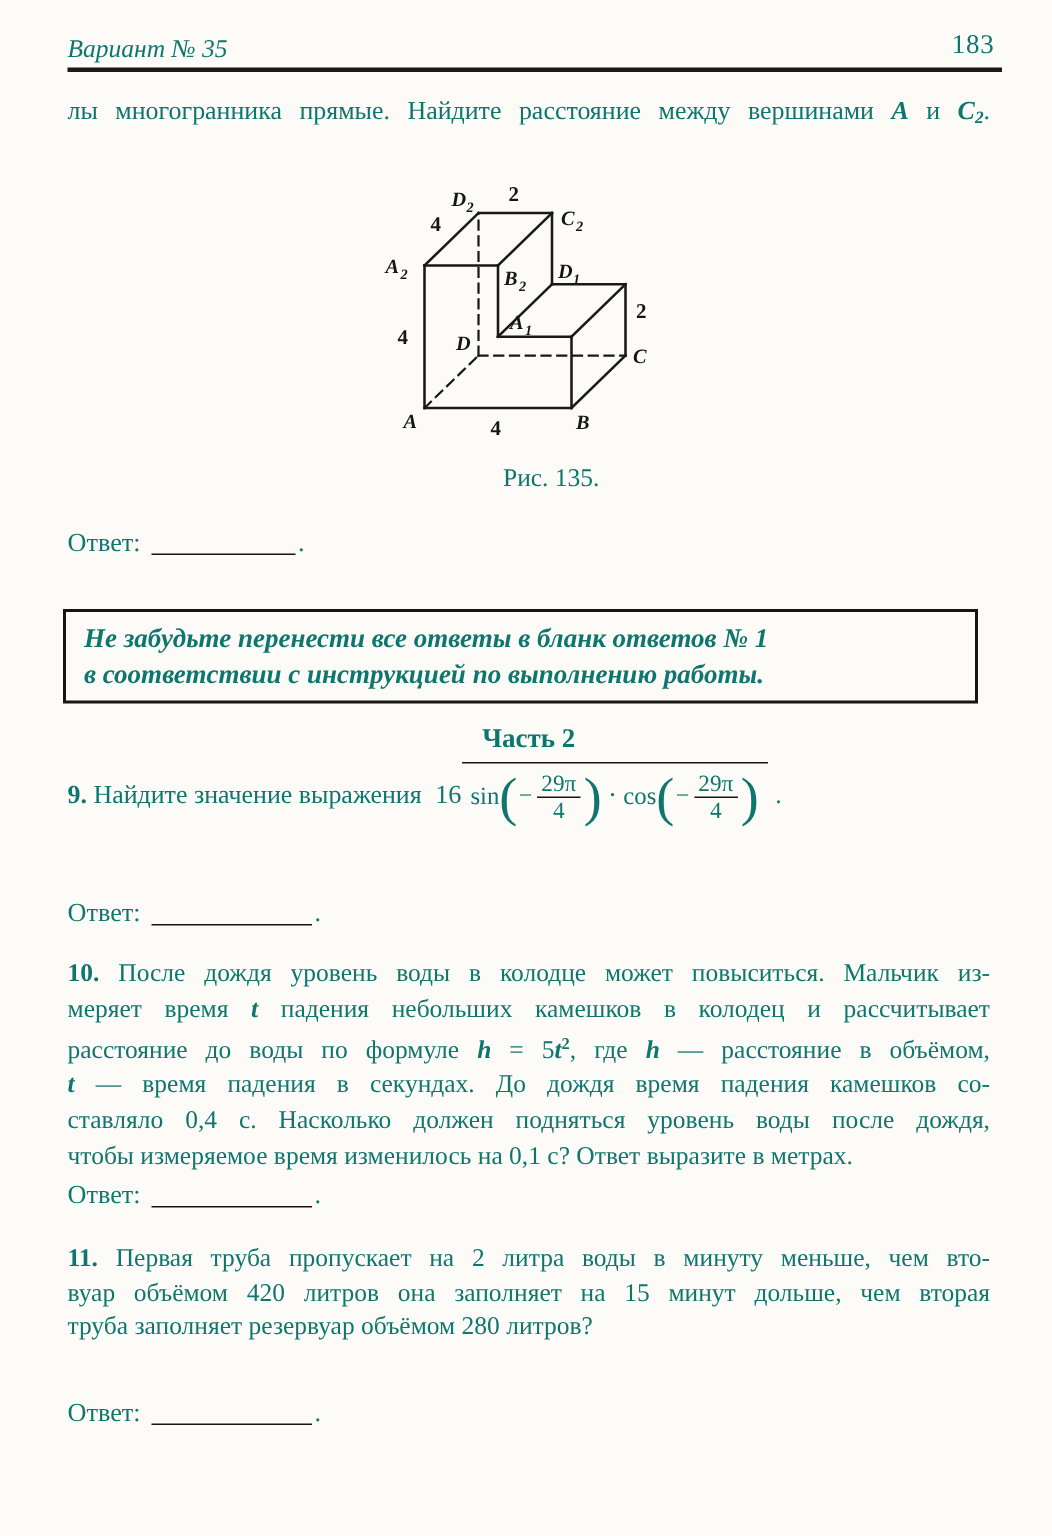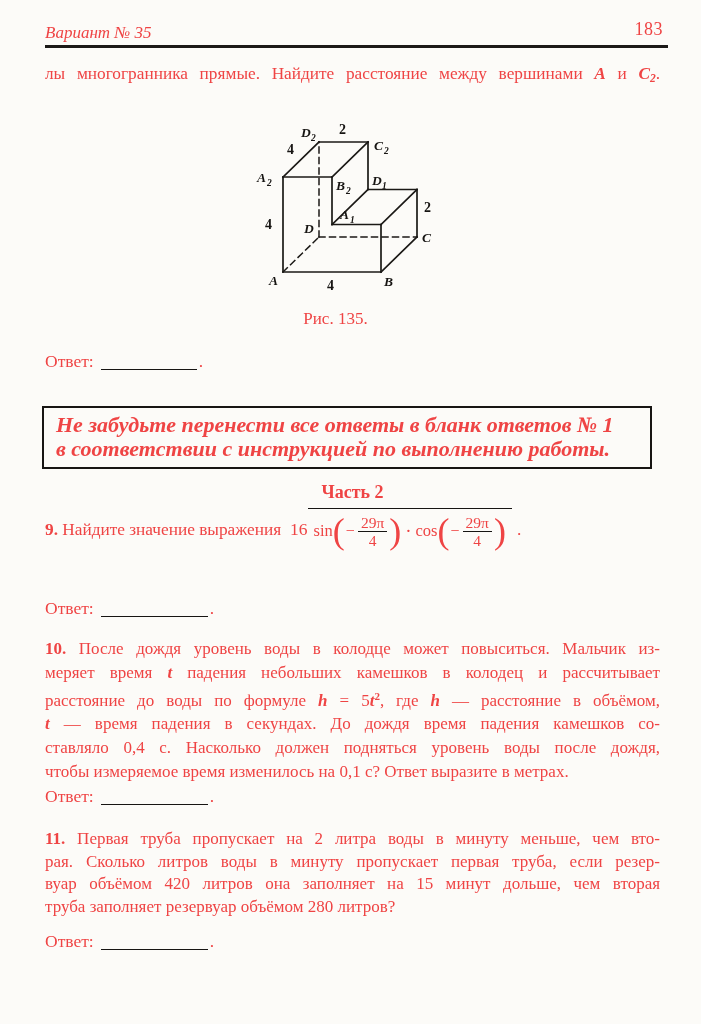--- a/index.html
+++ b/index.html
@@ -1,45 +1,45 @@
 <!DOCTYPE html>
 <html><head>
 <meta charset="utf-8">
 <style>
   html,body{margin:0;padding:0;background:#e9e7e2;}
   .page{position:relative;width:701px;height:1024px;background:#fcfbf8;overflow:hidden;
-        font-family:"Liberation Serif","DejaVu Serif",serif;color:#ef4444;}
+        font-family:"Liberation Serif","DejaVu Serif",serif;color:#0f766e;}
   .abs{position:absolute;}
   
   .hdr-variant{left:45px;top:23px;font-style:italic;font-size:17px;}
   .hdr-page{top:19px;right:38px;font-size:18px;letter-spacing:.5px;font-family:Liberation Serif, serif;}
   .hdr-rule{left:45px;top:45px;width:623px;height:2.5px;background:#1c1a18;}
   
   .para{left:45px;width:615px;font-size:17.3px;}
   .line{white-space:pre-wrap;}
   .jl{text-align:justify;text-align-last:justify;}
   .pnum{font-weight:bold;}
   .mvar{font-style:italic;font-weight:600;}
   .supr{font-size:11px;vertical-align:6px;font-weight:600;}
   .subr{font-size:11.5px;vertical-align:-3px;font-weight:600;font-style:italic;}
   
   .fig-svg{left:253px;top:112px;}
-  .fig-cap{left:28px;top:309px;width:615px;text-align:center;font-size:17px;}
+  .fig-cap{left:60px;top:309px;width:615px;text-align:center;font-size:17px;}
   .vlab{font-family:"Liberation Serif","DejaVu Serif",serif;font-style:italic;font-weight:bold;font-size:13.5px;fill:#171513;}
   .vsub{font-family:"Liberation Serif","DejaVu Serif",serif;font-style:italic;font-weight:bold;font-size:9.5px;fill:#171513;}
   .dim{font-family:"Liberation Serif","DejaVu Serif",serif;font-weight:bold;font-size:14px;fill:#171513;}
   .edge{stroke:#1b1916;stroke-width:1.7;fill:none;stroke-linecap:square;}
   .edge.hid{stroke-dasharray:6 4.5;stroke-width:1.5;}
   
   .ans{left:45px;font-size:17.5px;}
   .ansline{display:inline-block;width:107px;border-bottom:1.7px solid #171513;transform:translateY(3px);margin:0 2px 0 7px;}
   .ansline.w1{width:96px;}
   
   .notice{left:42px;top:406px;width:584px;border:2px solid #171513;padding:5px 10px 6px 12px;
-          font-weight:bold;font-style:italic;font-size:22px;line-height:24px;}
+          font-weight:bold;font-style:italic;font-size:18px;line-height:24px;}
   
   .part2{left:45px;top:482px;width:615px;text-align:center;font-weight:bold;font-size:18px;}
   
   .p9row{left:45px;top:508px;width:560px;display:flex;align-items:center;font-size:17.3px;}
   .p9lead{white-space:pre;}
   .bigfrac{display:inline-flex;flex-direction:row;align-items:center;margin:0 5px 0 9px;}
   .bigfrac .bnum{font-size:17.5px;line-height:20px;padding-bottom:2px;}
   .bigfrac .bden{border-top:1.7px solid #171513;padding:2px 6px 0 6px;display:flex;align-items:center;}
   .fnname{font-size:16.5px;}
   .paren{font-size:36px;line-height:40px;font-weight:400;}
@@ -160,21 +160,20 @@
     <div class="line jl"><span>ставляло 0,4 с. Насколько должен подняться уровень воды после дождя,</span></div>
     <div class="line"><span>чтобы измеряемое время изменилось на 0,1 с? Ответ выразите в метрах.</span></div>
   </div>
 
   <div class="abs ans" style="top:786px;">
     <span>Ответ:</span><span class="ansline"></span><span>.</span>
   </div>
 
   <div class="abs para" style="top:828px;line-height:22.5px;font-size:17px;">
     <div class="line jl"><span class="pnum">11.</span><span> Первая труба пропускает на 2 литра воды в минуту меньше, чем вто-</span></div>
-    <div class="line jl"><span>рая. Сколько литров воды в минуту пропускает первая труба, если резер-</span></div>
     <div class="line jl"><span>вуар объёмом 420 литров она заполняет на 15 минут дольше, чем вторая</span></div>
     <div class="line"><span>труба заполняет резервуар объёмом 280 литров?</span></div>
   </div>
 
   <div class="abs ans" style="top:931px;">
     <span>Ответ:</span><span class="ansline"></span><span>.</span>
   </div>
 
 </div>
 

